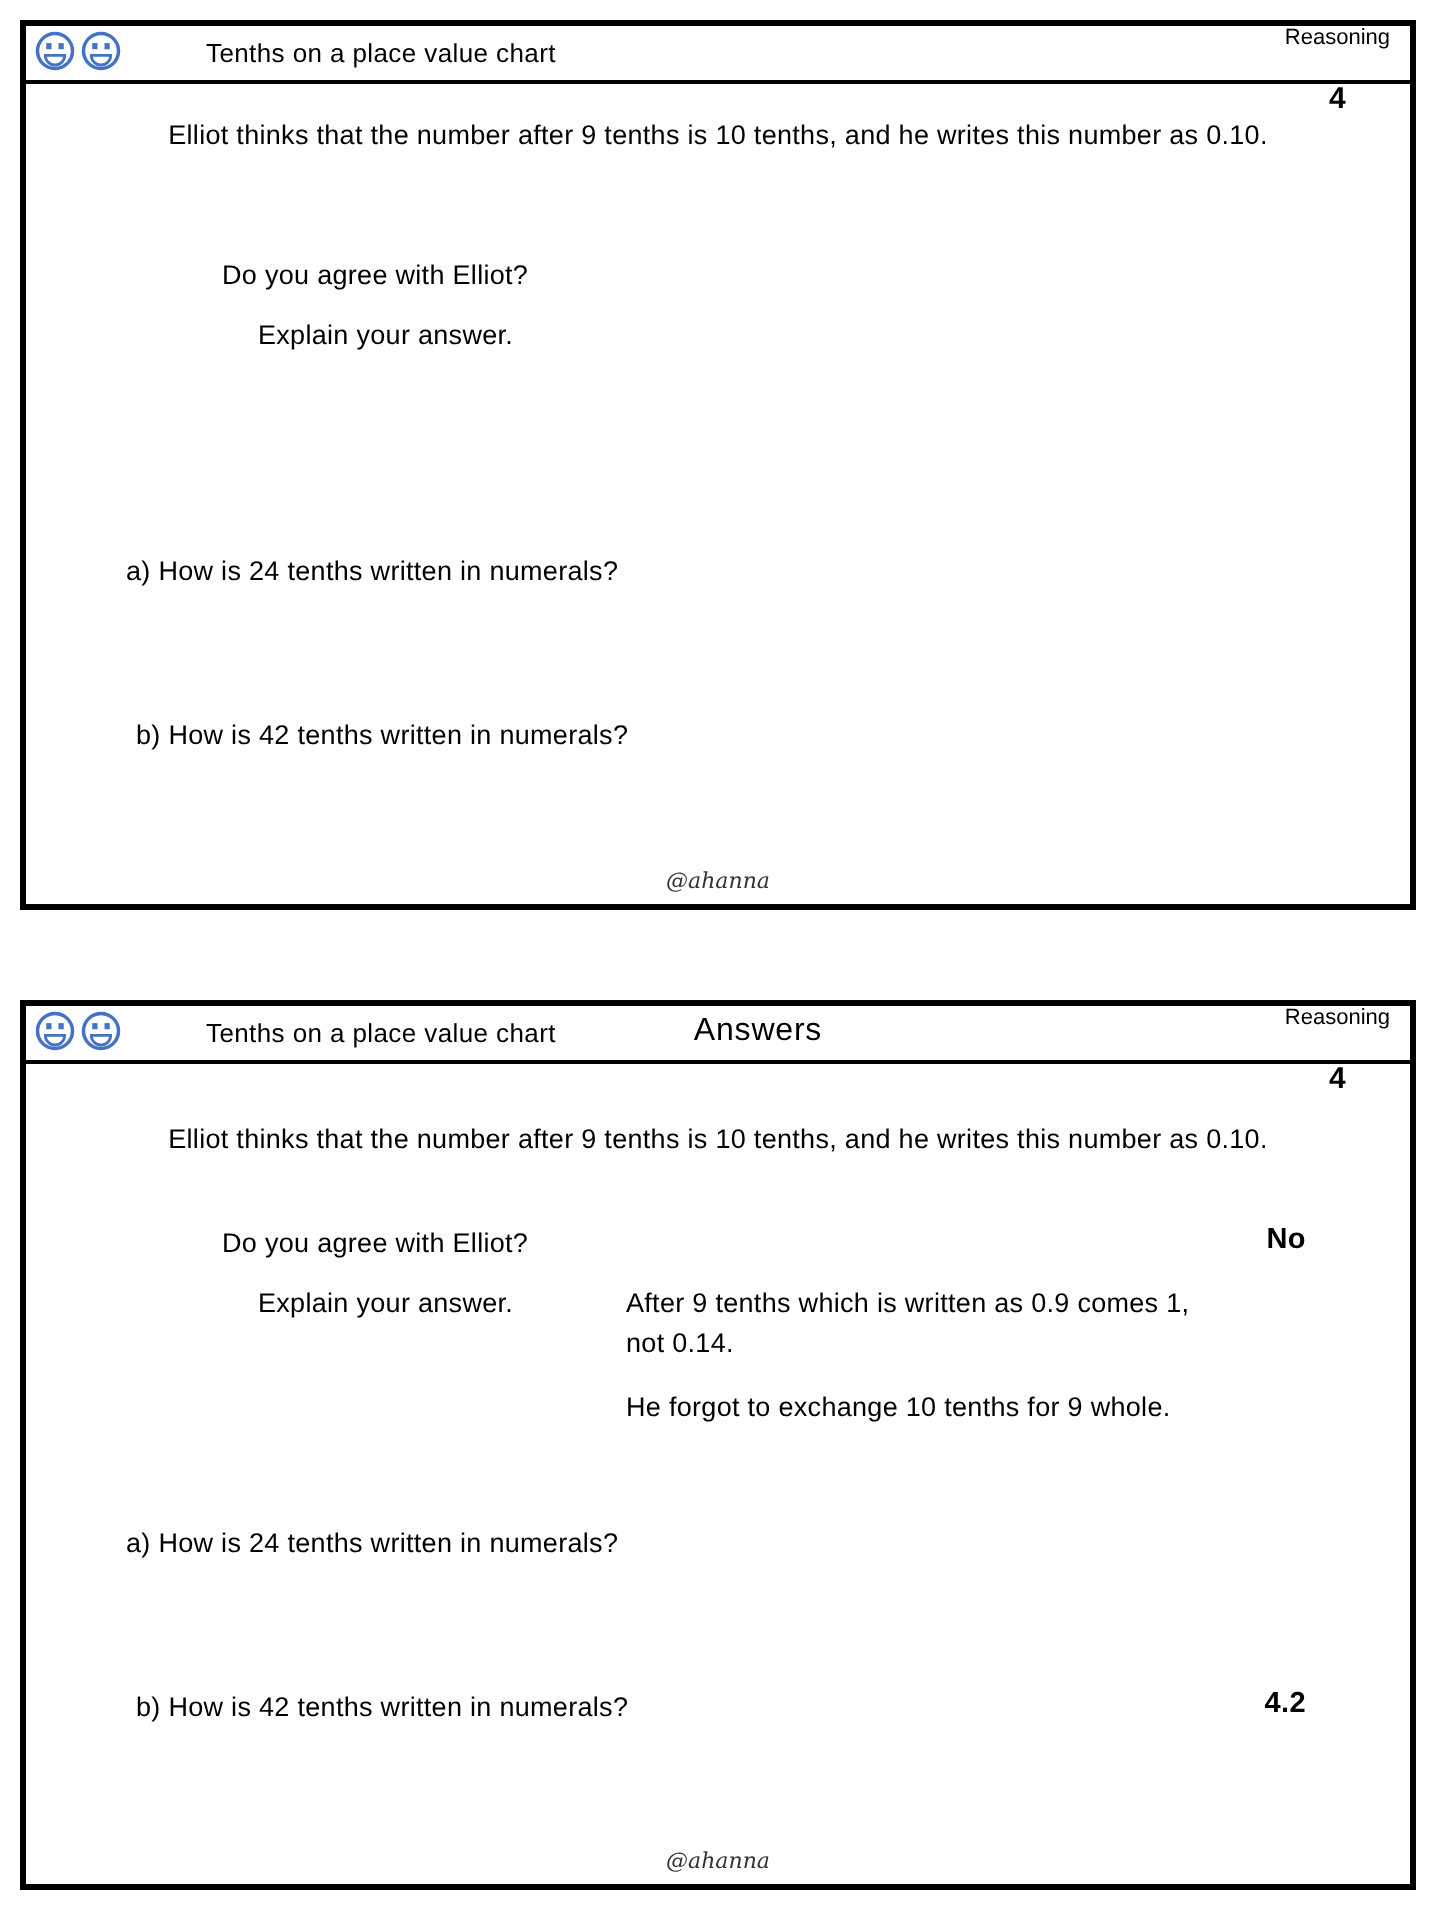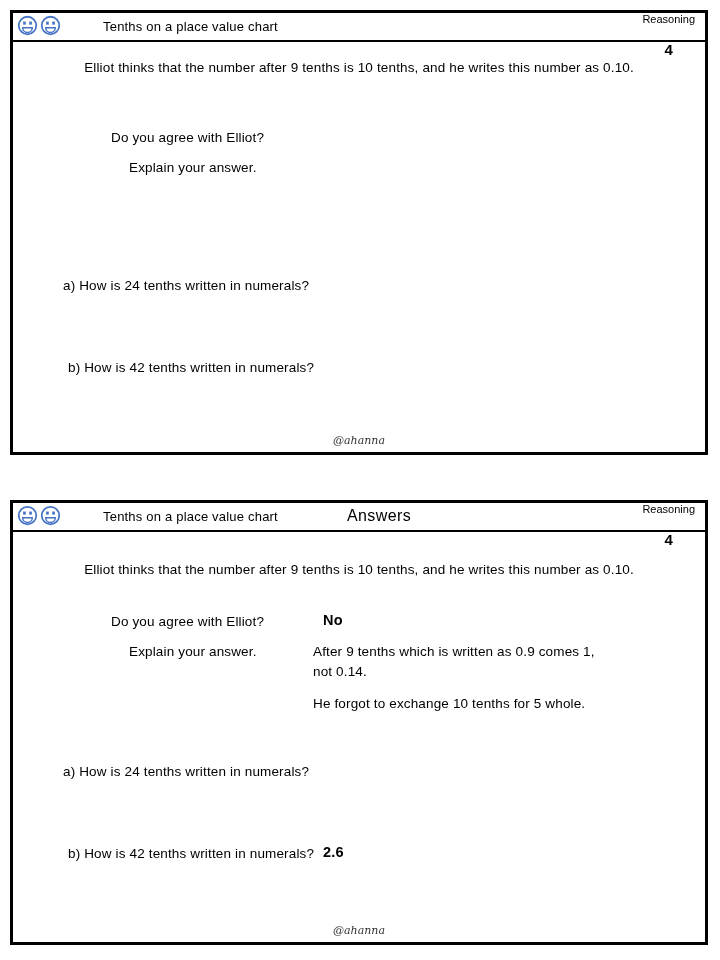--- a/index.html
+++ b/index.html
@@ -87,21 +87,21 @@
   }
   .statement {
     left: 0; right: 0;
     text-align: center;
     white-space: nowrap;
   }
   .answer {
     position: absolute;
     left: 310px;
     width: 330px;
-    text-align: left;
+    text-align: right;
     font-size: 14.5px;
     font-weight: bold;
     letter-spacing: 0.2px;
   }
   .answer-plain {
     position: absolute;
     left: 300px;
     width: 350px;
     text-align: left;
     font-size: 13.5px;
@@ -183,24 +183,24 @@
       <div class="txt statement" style="top:30px;">Elliot thinks that the number after 9 tenths is 10 tenths, and he writes this number as 0.10.</div>
 
       <div class="txt" style="top:82px; left:98px;">Do you agree with Elliot?</div>
       <div class="answer" style="top:80px;">No</div>
 
       <div class="txt" style="top:112px; left:116px;">Explain your answer.</div>
       <div class="answer-plain" style="top:110px;">
         <div>After 9 tenths which is written as 0.9 comes 1,</div>
         <div>not 0.14.</div>
       </div>
-      <div class="answer-plain" style="top:162px;">He forgot to exchange 10 tenths for 5 whole.</div>
+      <div class="answer-plain" style="top:162px;">He forgot to exchange 10 tenths for 9 whole.</div>
 
       <div class="txt" style="top:232px; left:50px;">a) How is 24 tenths written in numerals?</div>
 
       <div class="txt" style="top:314px; left:55px;">b) How is 42 tenths written in numerals?</div>
-      <div class="answer" style="top:312px;">2.6</div>
+      <div class="answer" style="top:312px;">4.2</div>
 
       <div class="watermark" style="top:392px;">@ahanna</div>
     </div>
   </section>
 
 </div>
 
 </body></html>

